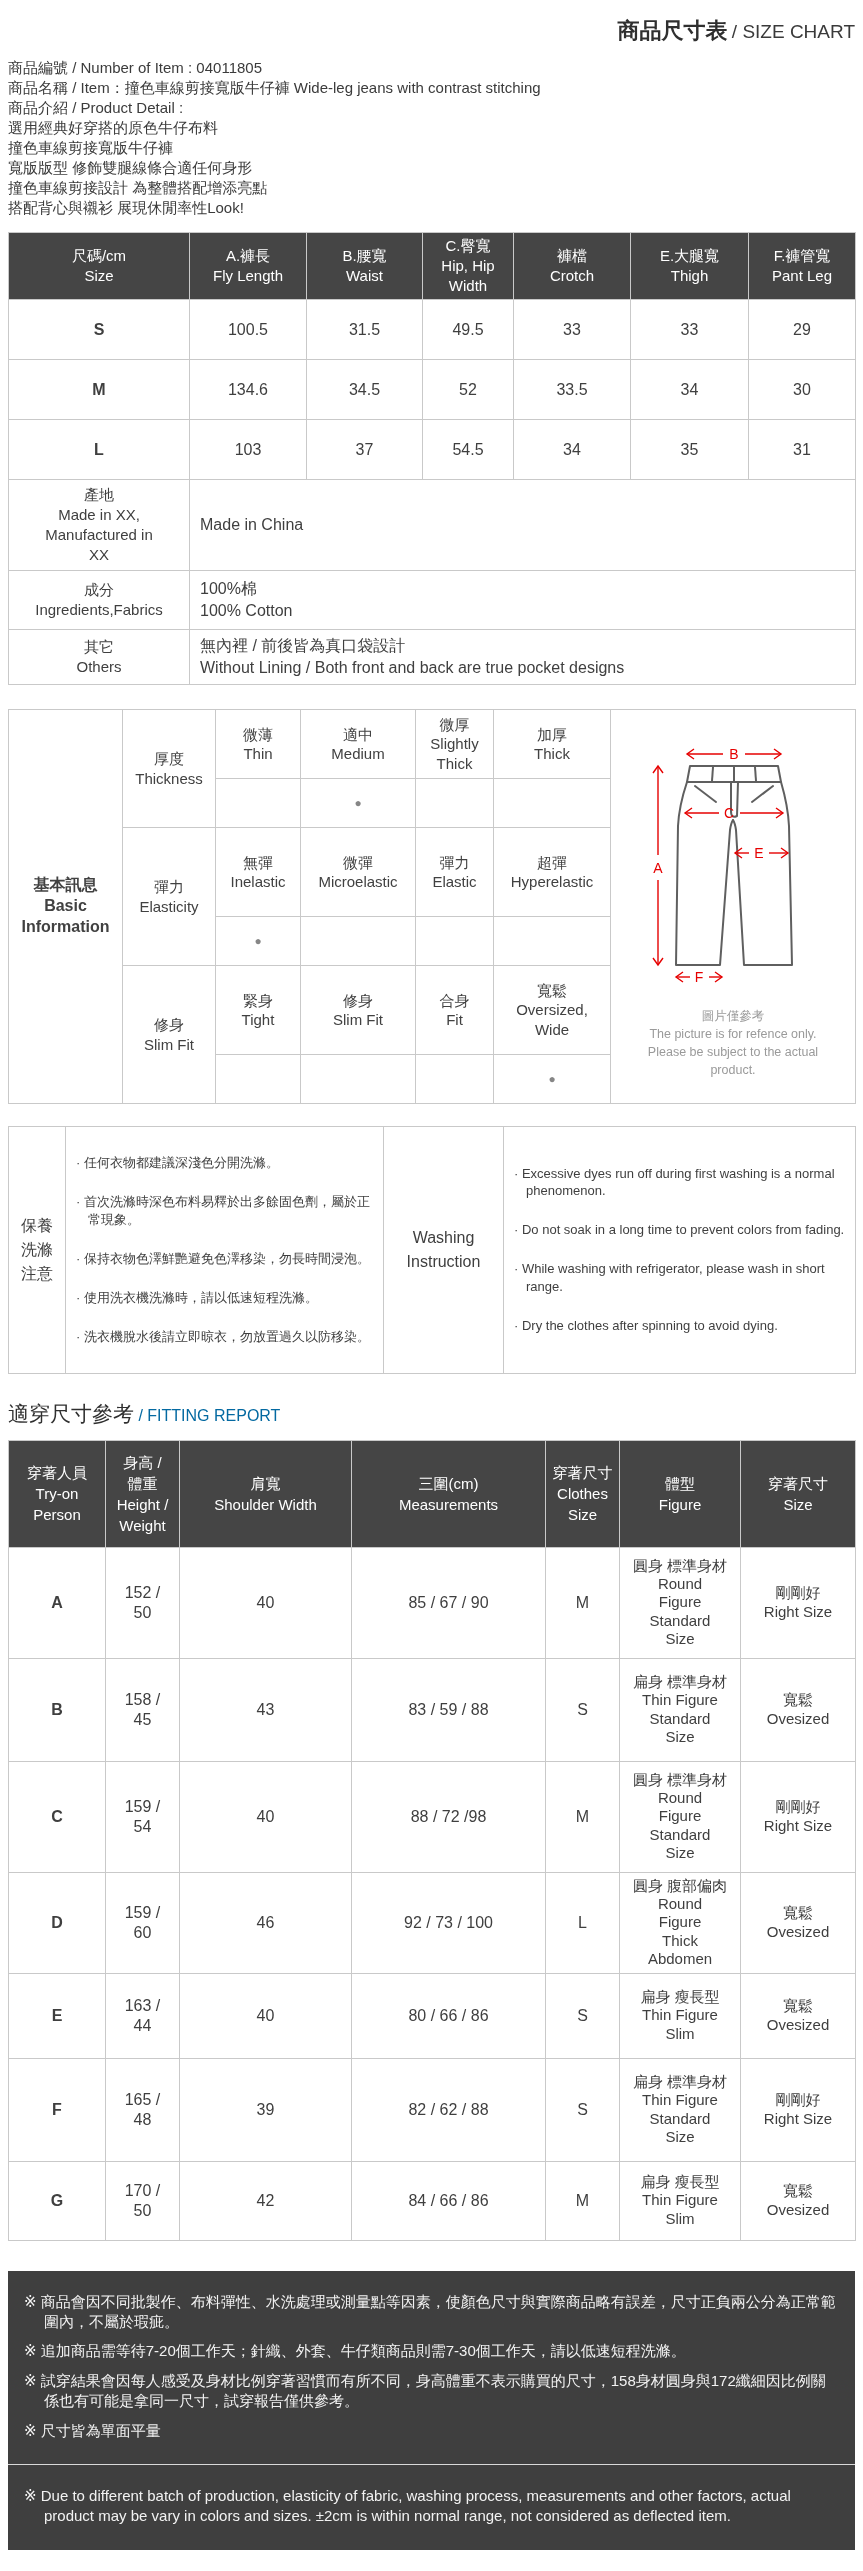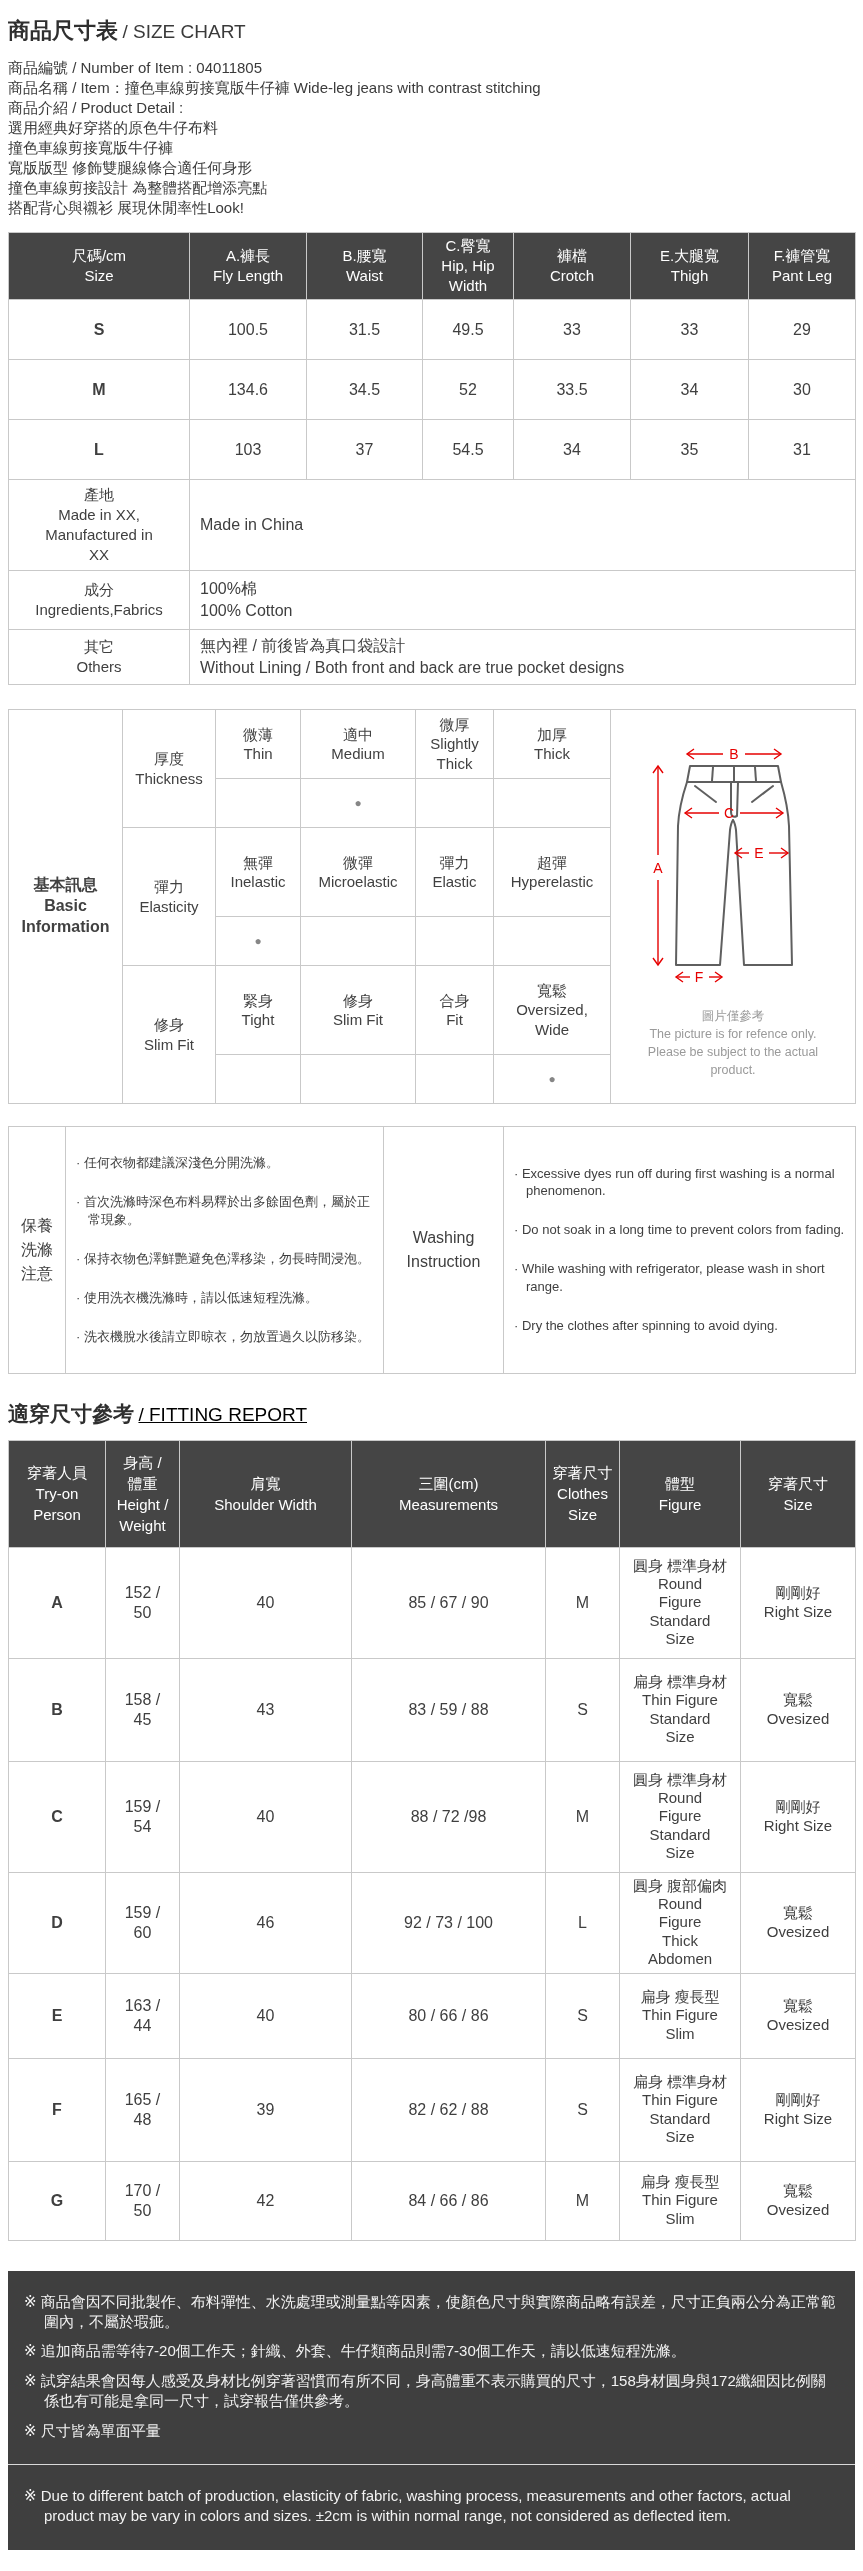--- a/index.html
+++ b/index.html
@@ -5,21 +5,21 @@
   html,body{margin:0;padding:0;background:#ffffff;}
   body{
     width:863px;
     font-family:"Liberation Sans","DejaVu Sans",sans-serif;
     color:#3b3b3b;
     -webkit-font-smoothing:antialiased;
   }
   .wrap{padding:10px 8px 0 8px;}
 
   
-  .page-title{margin:6px 0 10px 0;line-height:30px;}
+  .page-title{margin:6px 0 10px 0;line-height:30px;text-align:right;}
   .page-title .zh{font-size:22px;font-weight:bold;color:#2f2f2f;}
   .page-title .en{font-size:19px;color:#3a3a3a;}
   .prod-lines div{font-size:15px;line-height:20px;color:#3b3b3b;}
 
   
   table{border-collapse:collapse;table-layout:fixed;width:847px;}
   td,th{
     border:1px solid #c9c9c9;
     text-align:center;vertical-align:middle;
     white-space:pre-line;
@@ -59,22 +59,22 @@
   .wash-label{font-size:16px;line-height:1.5;}
   .wash-cell{text-align:left;vertical-align:middle;padding:8px 10px;}
   .wash-cell div{
     font-size:13px;line-height:1.38;
     padding-left:12px;text-indent:-12px;margin:2px 0;
     white-space:normal;
   }
 
   
   .fit-title{margin:26px 0 10px 0;line-height:28px;}
-  .fit-title .zh{font-size:21px;font-weight:bold;color:#2f2f2f;}
-  .fit-title .en{font-size:19px;color:#000000;text-decoration:underline;}
+  .fit-title .zh{font-size:21px;font-weight:normal;color:#2f2f2f;}
+  .fit-title .en{font-size:16px;color:#0369a1;}
   .ft-head th{height:102px;line-height:1.4;}
   .fit-table td{line-height:1.22;}
   .ft-person{font-weight:bold;font-size:16px;}
   .ft-num{font-size:16px;}
   .ft-a td{height:106px;} .ft-b td{height:98px;} .ft-c td{height:106px;}
   .ft-d td{height:96px;}  .ft-e td{height:80px;} .ft-f td{height:98px;}
   .ft-g td{height:74px;}
 
   
   .footer{

